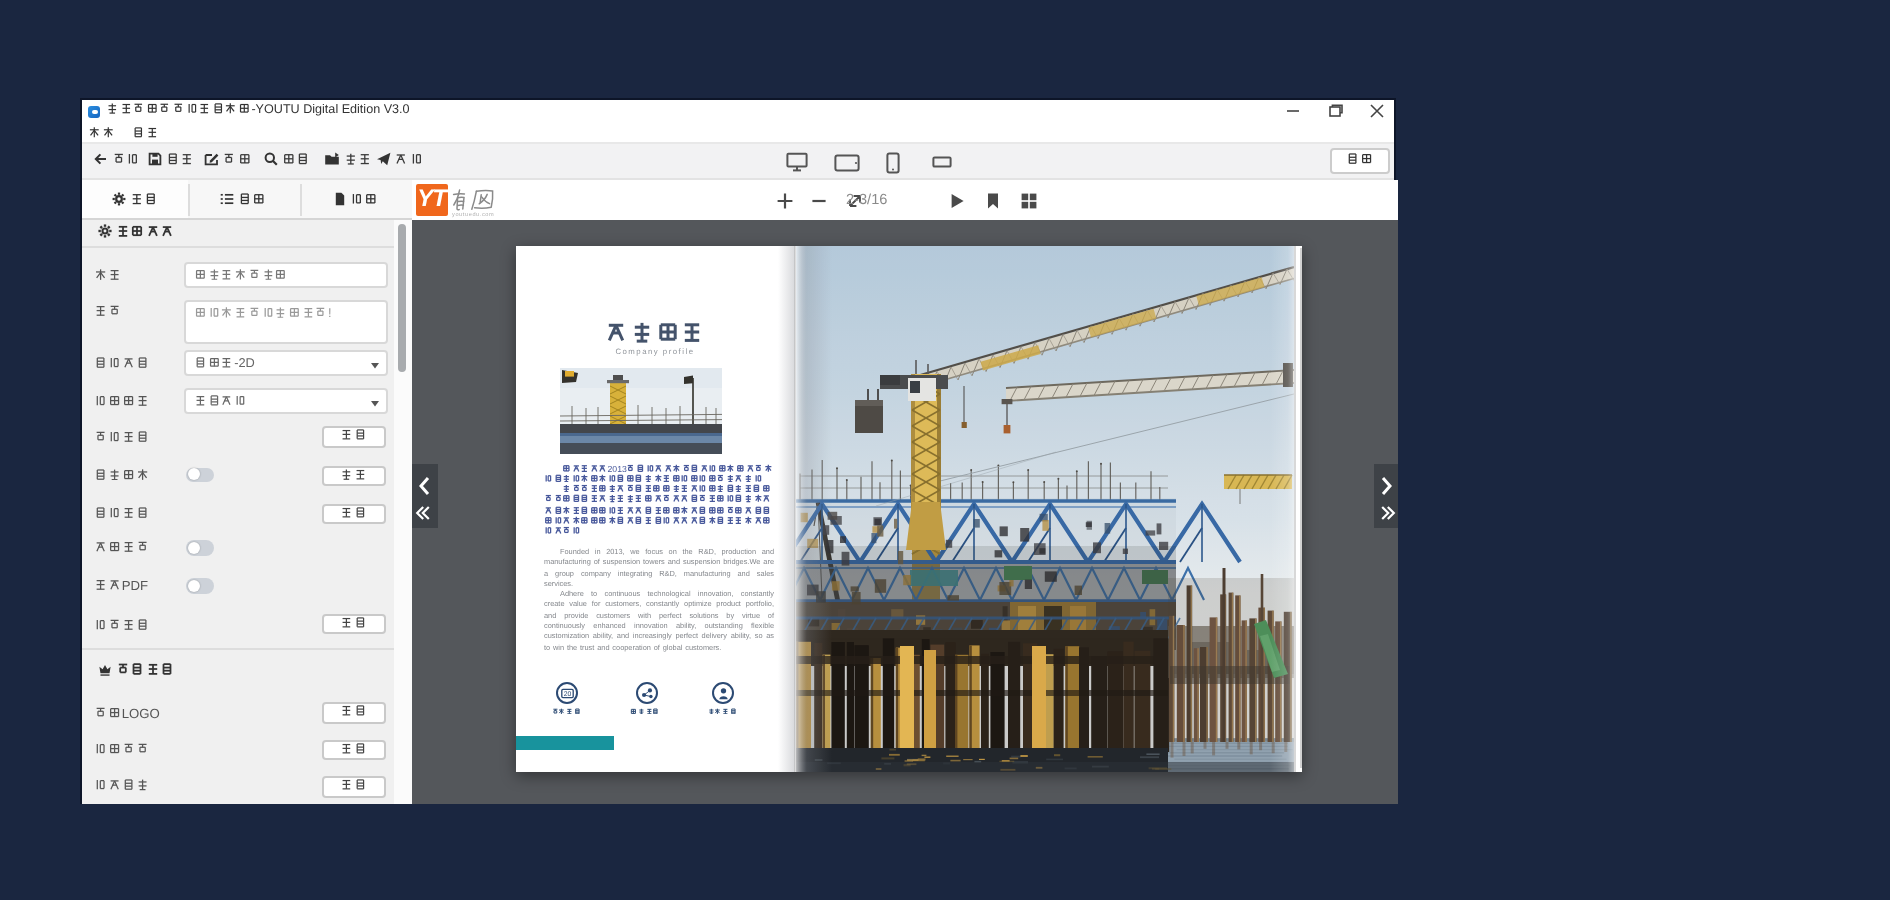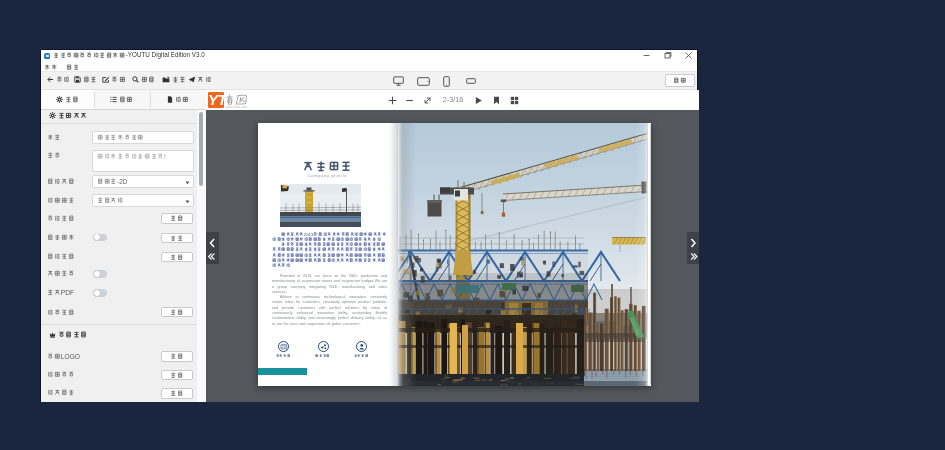--- a/index.html
+++ b/index.html
@@ -16,21 +16,21 @@
 
 #tools{position:absolute;left:0;top:21px;width:100%;height:19px;background:#f2f2f3;border-top:1px solid #e8e8e8;border-bottom:1px solid #e3e3e3}
 .titem{position:absolute;top:4px;height:10px;font-size:6.8px;color:#3a3a3a;white-space:nowrap}
 .ticon{display:inline-block;vertical-align:-1px}
 
 #tabs{position:absolute;left:0;top:40px;width:165px;height:20px;background:#f7f7f7;border-bottom:1px solid #d5d5d5}
 .tab{position:absolute;top:0;height:19px;font-size:6.8px;color:#333;text-align:center;padding-top:6px}
 .tabsep{position:absolute;top:2px;width:1px;height:16px;background:#ddd}
 
 #lbar{position:absolute;left:165px;top:40px;width:493px;height:20px;background:#fff}
-#yt{position:absolute;left:2px;top:2px;width:15.5px;height:15.5px;background:#f0671c;border-radius:1px;color:#fff;font-size:15px;font-style:italic;font-weight:bold;text-align:center;line-height:15px;letter-spacing:-.5px}
+#yt{position:absolute;left:2px;top:2px;width:15.5px;height:15.5px;background:#f0671c;border-radius:1px;color:#fff;font-size:12px;font-style:italic;font-weight:bold;text-align:center;line-height:15px;letter-spacing:-.5px}
 
 #panel{position:absolute;left:0;top:60px;width:156px;height:292px;background:#f0f0f0}
 #scrl{position:absolute;left:156px;top:60px;width:9px;height:292px;background:#fbfbfb}
 #thumb{position:absolute;left:1.5px;top:2px;width:4.5px;height:74px;background:#a8abae;border-radius:2px}
 .lbl{position:absolute;left:6px;font-size:6.6px;color:#555;white-space:nowrap}
 .inp{position:absolute;left:51px;width:102px;background:#fff;border:1px solid #d8d8d8;border-radius:2px;font-size:6.4px;color:#777;padding:2px 4px;white-space:nowrap;overflow:hidden}
 .btn{position:absolute;left:120px;width:31.5px;height:10.5px;background:#fff;border:1px solid #c9c9c9;border-radius:2px;font-size:6.4px;color:#444;text-align:center;line-height:9px}
 .tgl{position:absolute;left:52px;width:14px;height:7.5px;border-radius:4px;background:#cdd2d9}
 .tgl:after{content:"";position:absolute;left:.7px;top:.7px;width:6.1px;height:6.1px;border-radius:50%;background:#fff;box-shadow:0 0 1px rgba(0,0,0,.3)}
 .phead{position:absolute;left:8px;font-size:7px;font-weight:bold;color:#333;white-space:nowrap}
@@ -451,21 +451,21 @@
     <div style="position:absolute;left:20px;top:15px;font-size:2.8px;color:#b0b0b0;letter-spacing:.3px">youtuedu.com</div>
     <svg style="position:absolute;left:182px;top:5.5px" width="9" height="9" viewBox="0 0 9 9">
         <path d="M4.5 0.8 V8.2 M0.8 4.5 H8.2" stroke="#4a4a4a" stroke-width="1.1"></path>
       </svg>
     <svg style="position:absolute;left:199px;top:5.5px" width="9" height="9" viewBox="0 0 9 9">
         <path d="M1.2 4.5 H7.8" stroke="#4a4a4a" stroke-width="1.1"></path>
       </svg>
     <svg style="position:absolute;left:217px;top:5.5px" width="9" height="9" viewBox="0 0 9 9">
         <path d="M2 7 L7 2 M7 2 H3.8 M7 2 V5.2 M2 7 H5.2 M2 7 V3.8" stroke="#4a4a4a" stroke-width="0.9" fill="none"></path>
       </svg>
-    <div style="position:absolute;left:231px;top:5px;width:32px;font-size:7.3px;color:#8a8a8a;text-align:center">2-3/16</div>
+    <div style="position:absolute;left:217px;top:5px;width:32px;font-size:7.3px;color:#8a8a8a;">2-3/16</div>
     <svg style="position:absolute;left:268px;top:5.5px" width="9" height="9" viewBox="0 0 9 9">
         <path d="M1.8 1 L7.8 4.5 L1.8 8 Z" fill="#4a4a4a"></path>
       </svg>
     <svg style="position:absolute;left:286px;top:5.5px" width="9" height="9" viewBox="0 0 9 9">
         <path d="M2 0.8 H7 V8.2 L4.5 6 L2 8.2 Z" fill="#4a4a4a"></path>
       </svg>
     <svg style="position:absolute;left:304px;top:5.5px" width="9" height="9" viewBox="0 0 9 9">
         <g fill="#4a4a4a">
           <rect x="0.8" y="0.8" width="3.3" height="3.3"></rect>
           <rect x="4.9" y="0.8" width="3.3" height="3.3"></rect>

